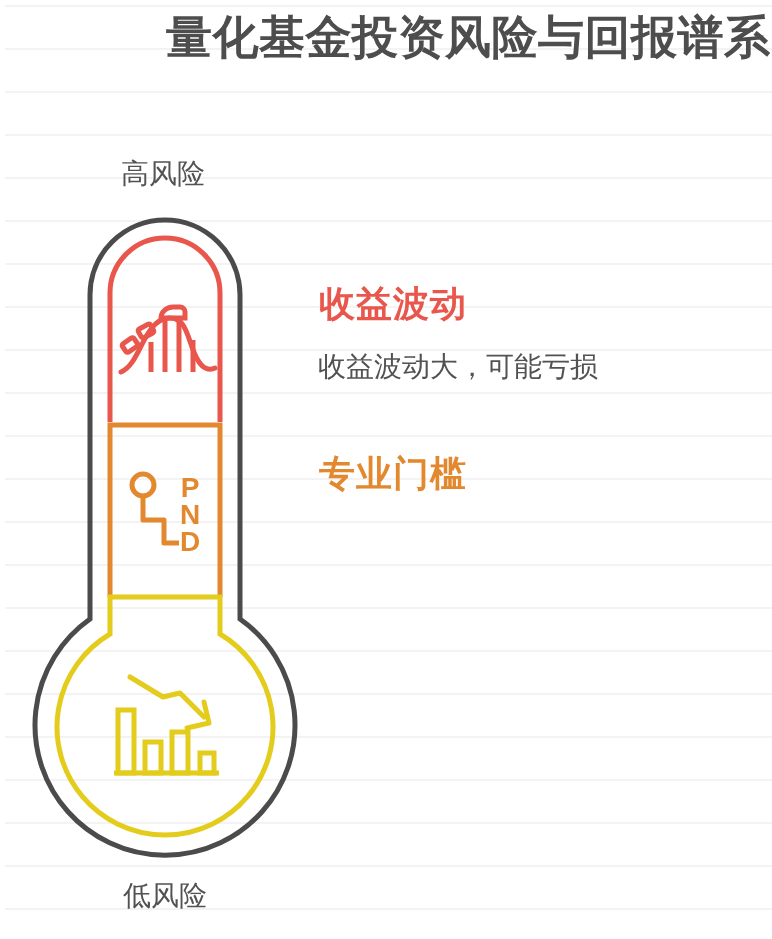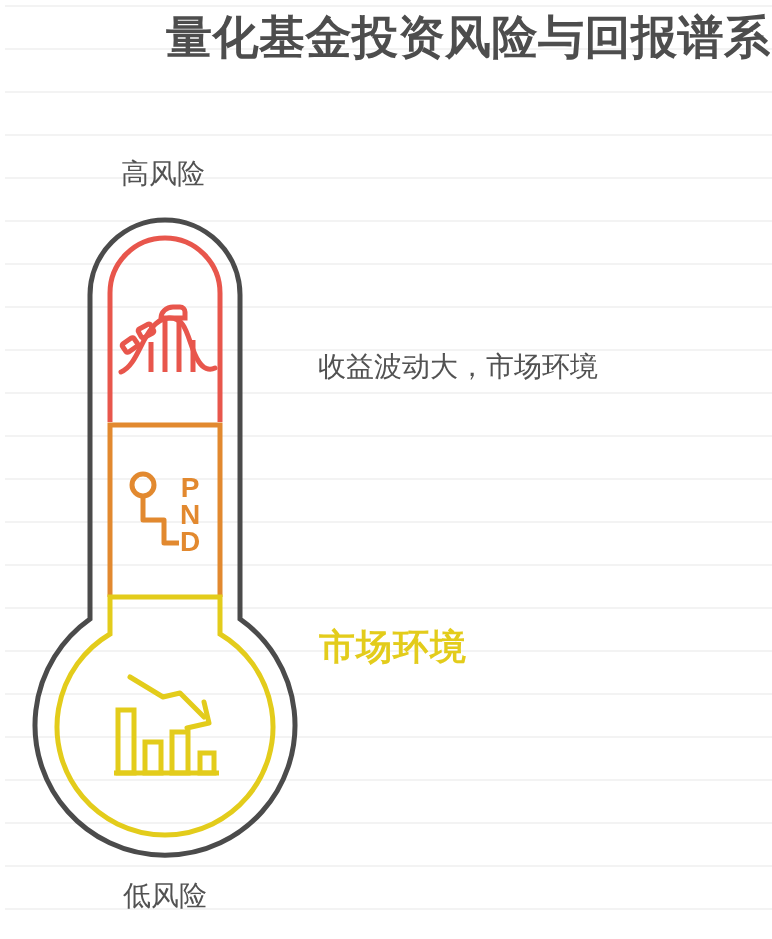--- a/index.html
+++ b/index.html
@@ -70,20 +70,21 @@
   <svg style="left:96px; top:664px;" width="128" height="126" viewBox="0 0 128 126" fill="none" xmlns="http://www.w3.org/2000/svg" stroke="#e3cc1b" stroke-width="5">
     <path d="M 13 104 H 118"></path>
     <rect x="17" y="41" width="16" height="63"></rect>
     <rect x="44" y="73" width="16" height="31"></rect>
     <rect x="71" y="63" width="16" height="41"></rect>
     <rect x="99" y="84" width="14" height="20"></rect>
     <path d="M 29 8 L 62 28 L 79 24 L 103 48" stroke-linecap="round" stroke-linejoin="round"></path>
     <path d="M 86 59 L 108 54 L 103 33" stroke-linecap="round" stroke-linejoin="round"></path>
   </svg>
 
-  <div class="abs sec-desc d1">收益波动大，市场环境</div>
+  <div class="abs sec-heading red">收益波动</div>
+  <div class="abs sec-desc d1">收益波动大，可能亏损</div>
 
+  <div class="abs sec-heading orange">专业门槛</div>
 
-  <div class="abs sec-heading yellow">市场环境</div>
 
   <div class="abs risk-label bottom">低风险</div>
 
 </div>
 
 </body></html>

